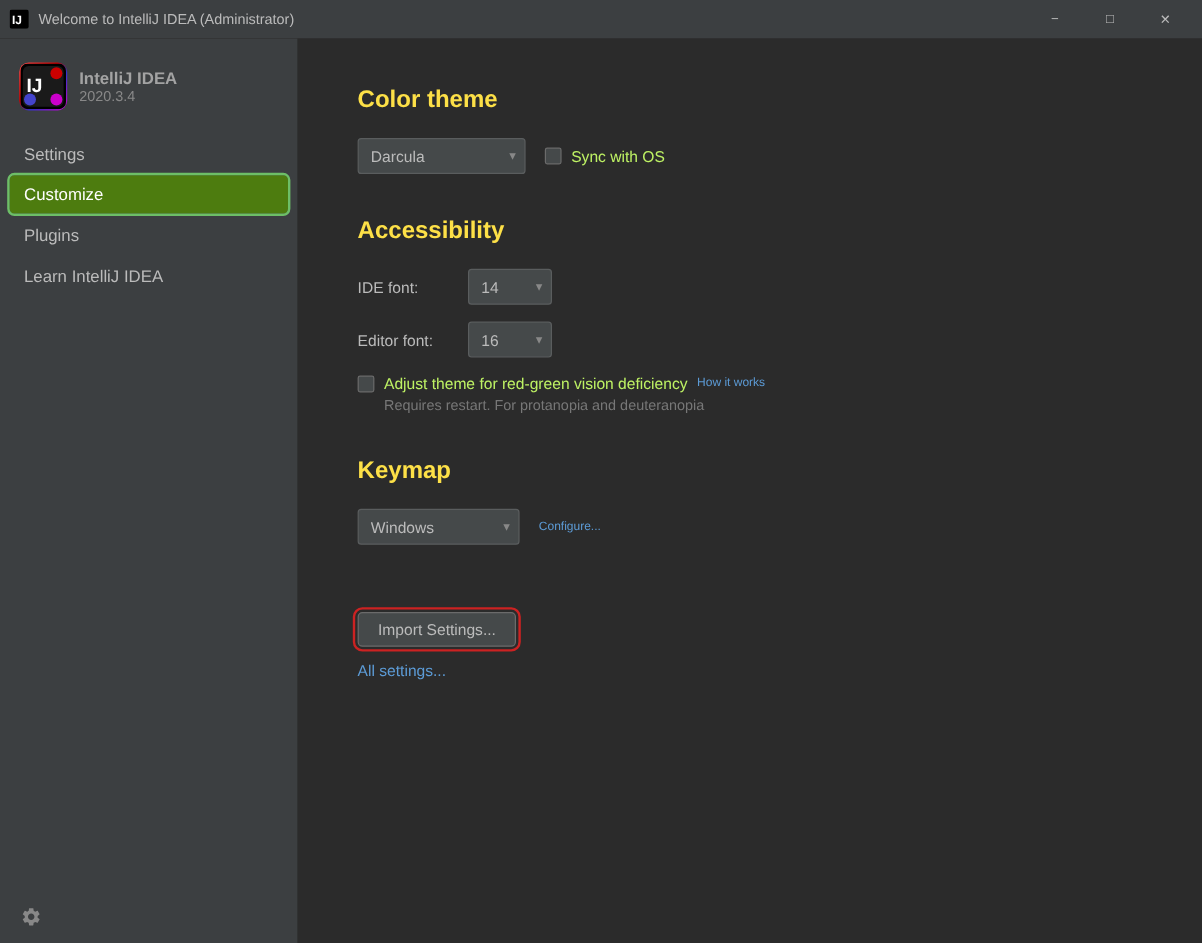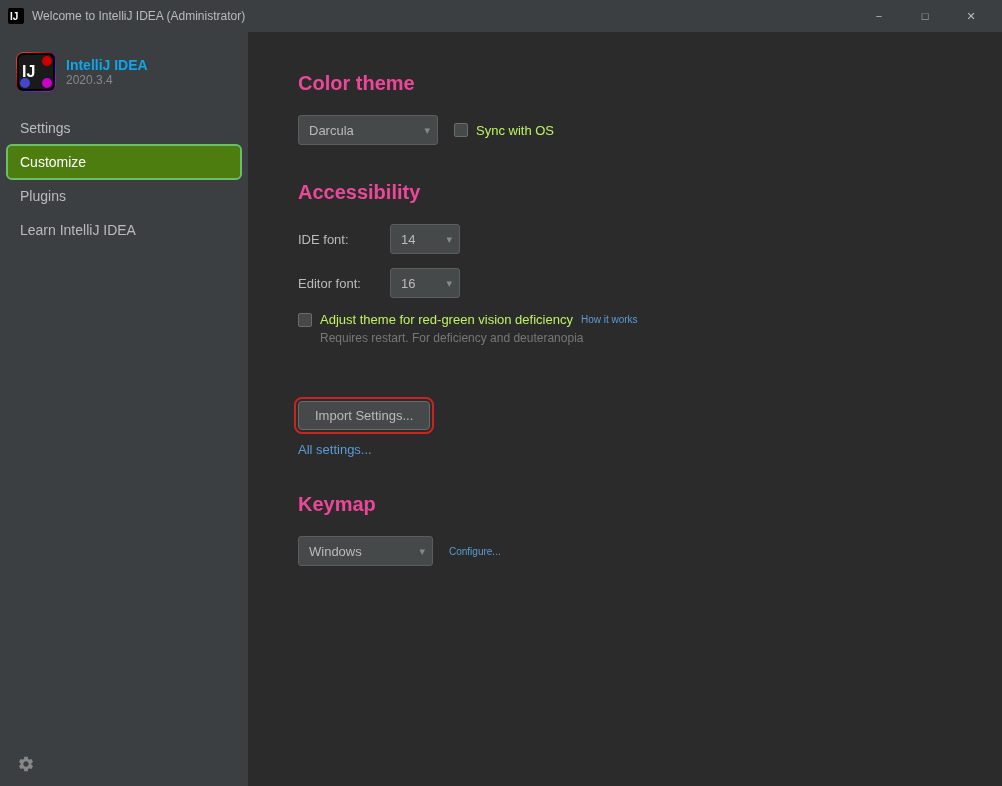--- a/index.html
+++ b/index.html
@@ -86,21 +86,21 @@
       font-size: 14px;
       color: white;
       margin-right: 10px;
       flex-shrink: 0;
     }
     .sidebar-logo-text {
       display: flex;
       flex-direction: column;
     }
     .sidebar-logo-name {
-      color: #0ea5e9;
+      color: #a3a3a3;
       font-size: 14px;
       font-weight: 600;
     }
     .sidebar-logo-version {
       color: #888;
       font-size: 12px;
     }
 
     .sidebar-nav {
       display: flex;
@@ -145,21 +145,21 @@
       overflow-y: auto;
     }
 
     .section {
       margin-bottom: 36px;
     }
 
     .section-title {
       font-size: 20px;
       font-weight: 700;
-      color: #ec4899;
+      color: #fde047;
       margin-bottom: 20px;
     }
 
     
     .theme-row {
       display: flex;
       align-items: center;
       gap: 16px;
     }
 
@@ -402,40 +402,40 @@
             <option>14</option><option>15</option><option>18</option><option>20</option>
           </select>
         </div>
       </div>
 
       <div class="vision-row">
         <div class="custom-checkbox"></div>
         <span class="checkbox-label">Adjust theme for red-green vision deficiency</span>
         <a class="link-text">How it works</a>
       </div>
-      <div class="vision-hint">Requires restart. For deficiency and deuteranopia</div>
-    </div>
-
-    <div class="section">
-      <button class="import-btn">Import Settings...</button>
-      <div>
-        <a class="all-settings-link">All settings...</a>
-      </div>
+      <div class="vision-hint">Requires restart. For protanopia and deuteranopia</div>
     </div>
 
     <div class="section">
       <div class="section-title">Keymap</div>
       <div class="keymap-row">
         <div class="select-wrapper">
           <select class="custom-select" style="min-width: 130px;">
             <option>Windows</option>
             <option>macOS</option>
             <option>Default for XWin</option>
             <option>Emacs</option>
             <option>NetBeans 6.5</option>
           </select>
         </div>
         <a class="link-text">Configure...</a>
       </div>
     </div>
 
+    <div class="section">
+      <button class="import-btn">Import Settings...</button>
+      <div>
+        <a class="all-settings-link">All settings...</a>
+      </div>
+    </div>
+
   </div>
 </div>
 
 </body></html>

